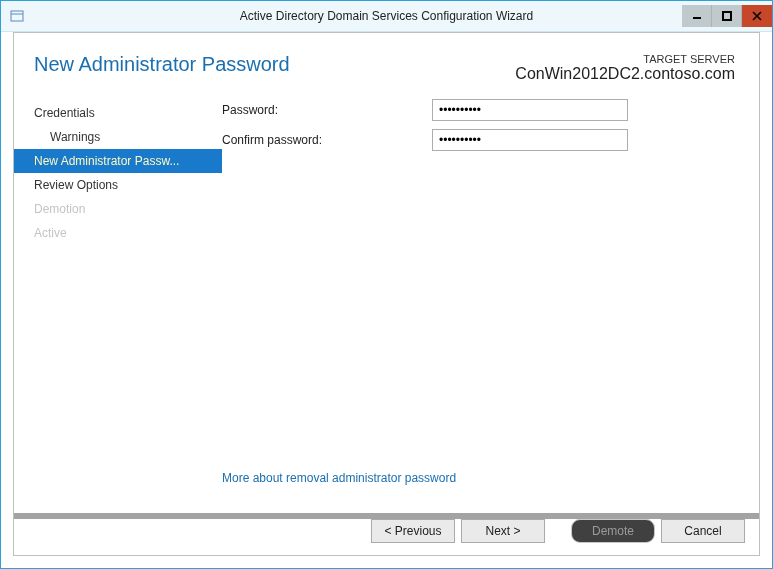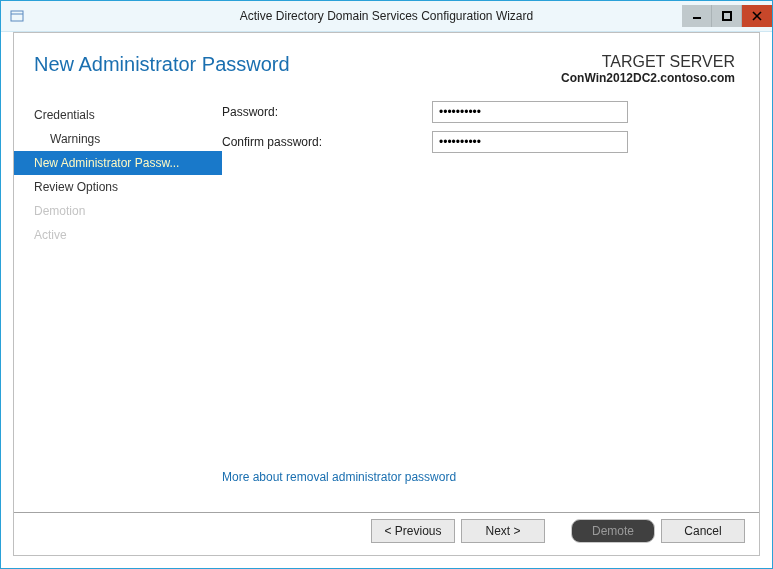--- a/index.html
+++ b/index.html
@@ -91,26 +91,26 @@
     font-size: 20px;
     font-weight: 300;
     color: #1a6fb0;
     flex: 1;
   }
   .target {
     text-align: right;
     color: #444;
   }
   .target .label {
+    font-size: 11px;
+    color: #333;
+  }
+  .target .name {
     font-size: 16px;
-    color: #333;
-  }
-  .target .name {
-    font-size: 12px;
-    font-weight: 700;
+    font-weight: 400;
     color: #222;
   }
   .body {
     flex: 1;
     display: flex;
     overflow: hidden;
   }
   .sidebar {
     width: 208px;
     padding-top: 10px;
@@ -157,22 +157,22 @@
   }
   .help-link {
     position: absolute;
     bottom: 28px;
     left: 0;
     color: #1a6fb0;
     font-size: 12px;
     cursor: pointer;
   }
   .footer {
-    border-top: 1px solid #a3a3a3;
-    padding: 6px 14px 12px 14px;
+    border-top: 6px solid #a3a3a3;
+    padding: 0 14px 12px 14px;
     display: flex;
     justify-content: flex-end;
     gap: 6px;
   }
   button.nav {
     min-width: 84px;
     height: 24px;
     background: #eaeaea;
     border: 1px solid #aaa;
     font-size: 12px;

